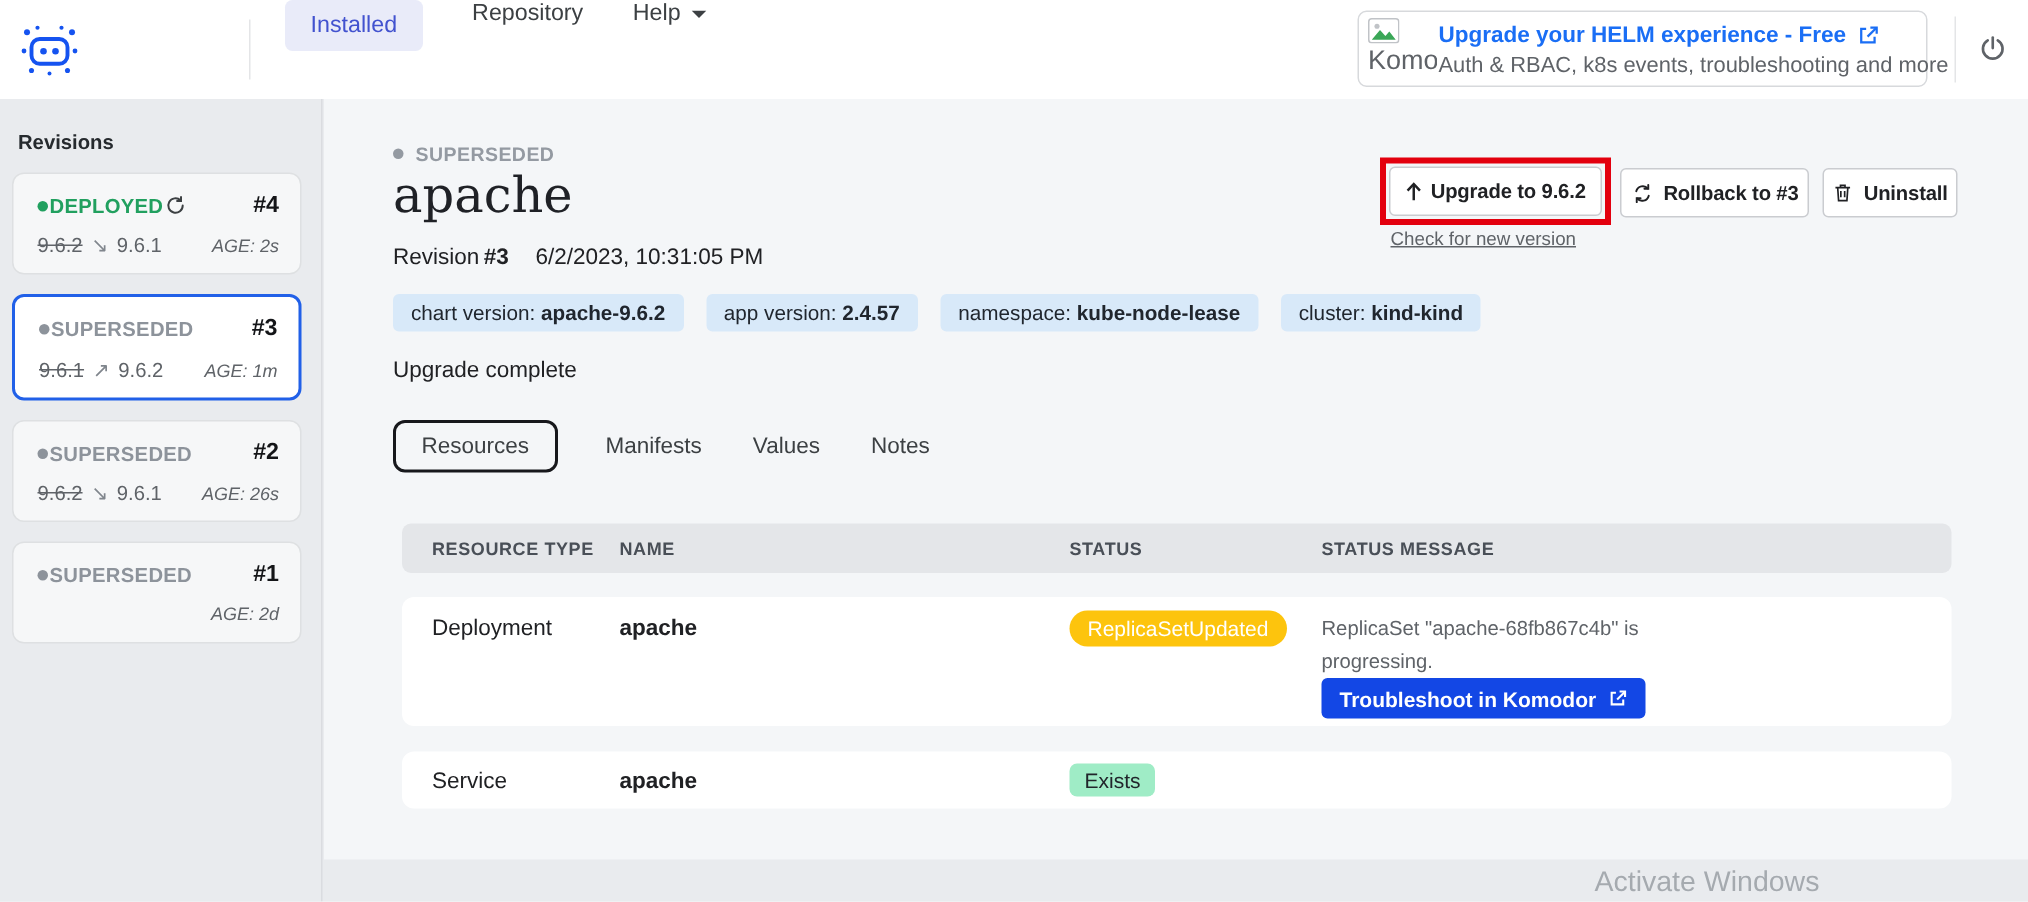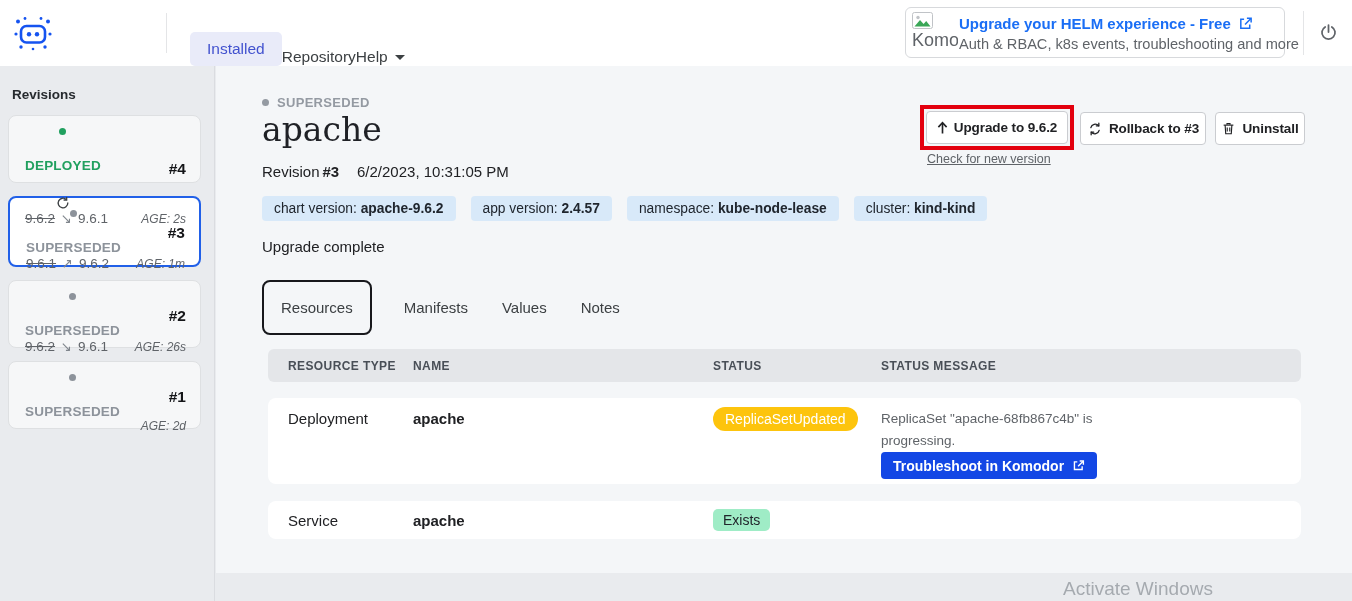--- a/index.html
+++ b/index.html
@@ -5,39 +5,39 @@
 * { box-sizing:border-box; margin:0; padding:0; }
 body { width:1352px; height:601px; position:relative; background:#e9ebee; font-family:"Liberation Sans","DejaVu Sans",sans-serif; overflow:hidden; color:#202124; }
 svg { display:block; }
 
 
 .topbar { position:absolute; top:0; left:0; width:1352px; height:66px; background:#fff; z-index:5; }
 .logo { position:absolute; left:12px; top:13px; display:flex; gap:7px; align-items:center; }
 .logo-text .t1 { font-size:21px; font-weight:bold; letter-spacing:1.5px; color:#15182b; line-height:22px; }
 .logo-text .t2 { font-size:17px; font-weight:bold; color:#1b64f2; line-height:18px; }
 .bar-div1 { position:absolute; left:166px; top:13px; width:1px; height:40px; background:#e4e5e7; }
-.nav { position:absolute; left:190px; top:0; height:66px; display:flex; align-items:flex-end; font-size:15.5px; color:#3c4043; }
+.nav { position:absolute; left:190px; top:0; height:66px; display:flex; align-items:flex-start; gap:33px; font-size:15.5px; color:#3c4043; }
 .nav .pill { background:#e9ebf9; color:#4252cf; padding:8px 17px; border-radius:5px; }
 .nav .help { display:flex; align-items:center; gap:7px; }
 
 .ad { position:absolute; left:905px; top:7px; width:380px; height:51px; border:1px solid #d7d9dc; border-radius:6px; background:#fff; }
 .ad-img { position:absolute; left:6px; top:4px; width:46px; height:43px; overflow:hidden; color:#5f6368; font-size:18px; }
 .ad-img .alt { display:block; margin-top:1px; white-space:nowrap; }
 .ad-title { position:absolute; left:53px; top:7px; font-size:15px; font-weight:bold; color:#1a6ef5; display:flex; gap:7px; align-items:center; white-space:nowrap; }
 .ad-sub { position:absolute; left:53px; top:28px; font-size:14.6px; color:#5f6368; white-space:nowrap; }
 .bar-div2 { position:absolute; left:1303px; top:11px; width:1px; height:44px; background:#e4e5e7; }
 .power { position:absolute; left:1318px; top:22px; }
 
 
 .sidebar { position:absolute; left:0; top:66px; width:215px; height:535px; background:#e9ebee; border-right:1px solid #dadce0; }
 .sb-title { margin:21px 0 0 12px; font-size:13.5px; font-weight:bold; color:#262a2e; }
 .card { margin:13px 13px 0 8px; height:68px; background:#f6f7f8; border:1px solid #dee0e2; border-radius:8px; padding:12px 14px 10px 16px; display:flex; flex-direction:column; justify-content:space-between; }
 .card.selected { background:#fff; border:2px solid #2160e8; height:71px; }
 .card-r1 { display:flex; justify-content:space-between; align-items:center; }
-.st { font-size:13.5px; font-weight:bold; letter-spacing:.2px; display:flex; align-items:center; gap:23px;flex-direction:column; }
+.st { font-size:13.5px; font-weight:bold; letter-spacing:.2px; display:flex; align-items:center; gap:1px; }
 .st .dot { width:7px; height:7px; border-radius:50%; display:inline-block; }
 .st.green { color:#21a05f; } .st.green .dot { background:#21a05f; }
 .st.gray { color:#8d939b; } .st.gray .dot { background:#8d939b; }
 .num { font-size:15.5px; font-weight:bold; color:#141518; }
 .card-r2 { display:flex; justify-content:space-between; align-items:baseline; font-size:13.5px; color:#5f6368; min-height:16px; }
 .vers .old { text-decoration:line-through; }
 .vers .arr { color:#80868d; padding:0 2px; }
 .age { font-size:12px; color:#5f6368;font-style:italic; }
 
 
@@ -56,21 +56,21 @@
 .btn-rollback { position:absolute; left:864px; top:46px; width:126px; }
 .btn-uninstall { position:absolute; left:999px; top:46px; width:90px; }
 
 .chips { position:absolute; left:46px; top:130px; display:flex; gap:15px; }
 .chip { background:#d8e9f9; border-radius:4px; padding:5px 12px; font-size:13.8px; color:#20262e; white-space:nowrap; }
 
 .m-upgcomplete { position:absolute; left:46px; top:172px; font-size:15px; color:#202124; }
 
 .tabs { position:absolute; left:46px; top:214px; display:flex; align-items:center; }
 .tab { font-size:15px; color:#3c4043; padding:9px 17px; }
-.tab.active { border:2px solid #17181c; border-radius:8px; padding:17px 17px; margin-right:15px; }
+.tab.active { border:2px solid #17181c; border-radius:8px; padding:7px 17px; margin-right:15px; }
 
 .table { position:absolute; left:52px; top:283px; width:1033px; }
 .t-head, .t-row { display:grid; grid-template-columns:125px 300px 168px 1fr; padding-left:20px; }
 .t-head { height:33px; align-items:center; background:#e4e6e9; border-radius:6px; font-size:12px; font-weight:bold; color:#494f57; letter-spacing:.4px; }
 .t-row { background:#fff; border-radius:8px; }
 .row1 { margin-top:16px; height:86px; padding-top:12px; align-items:start; }
 .row2 { margin-top:17px; height:38px; align-items:center; }
 .cell-type { font-size:15px; color:#202124; }
 .cell-name { font-size:15px; font-weight:bold; color:#202124; }
 .badge-warn { display:inline-block; background:#fdc40d; color:#fff; font-size:14px; padding:4px 12px; border-radius:14px; justify-self:start; margin-top:-3px; }

